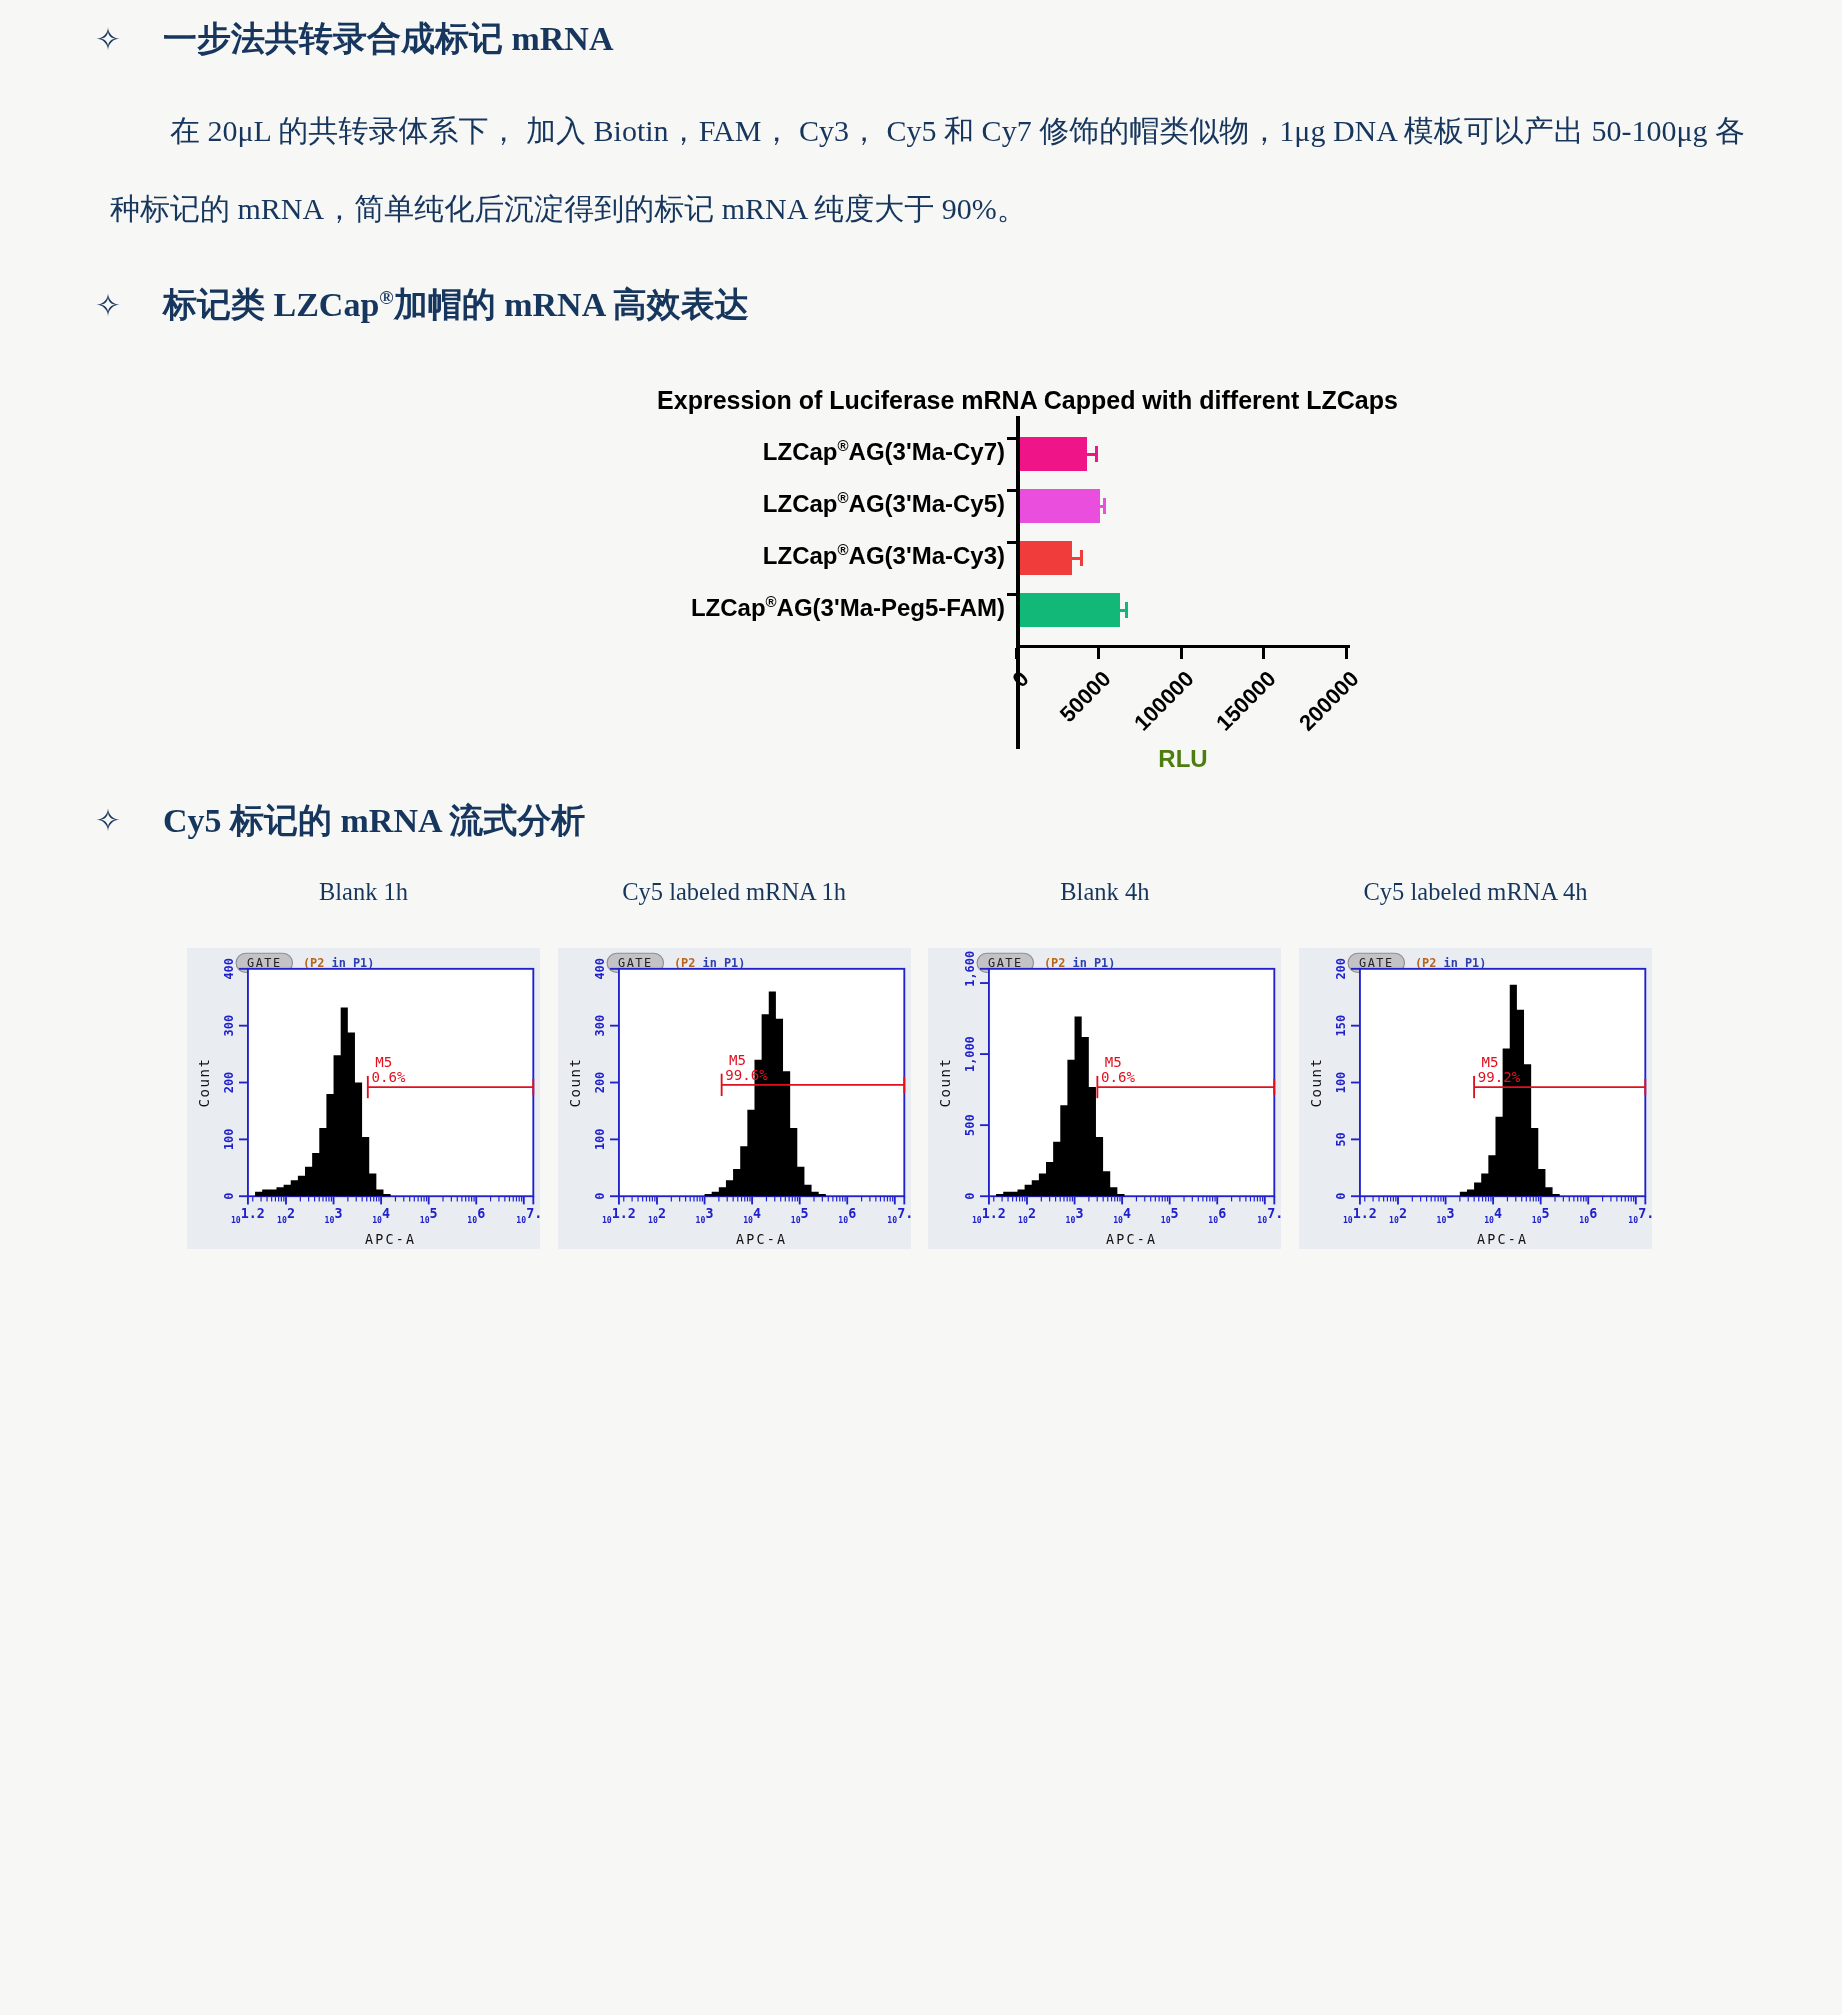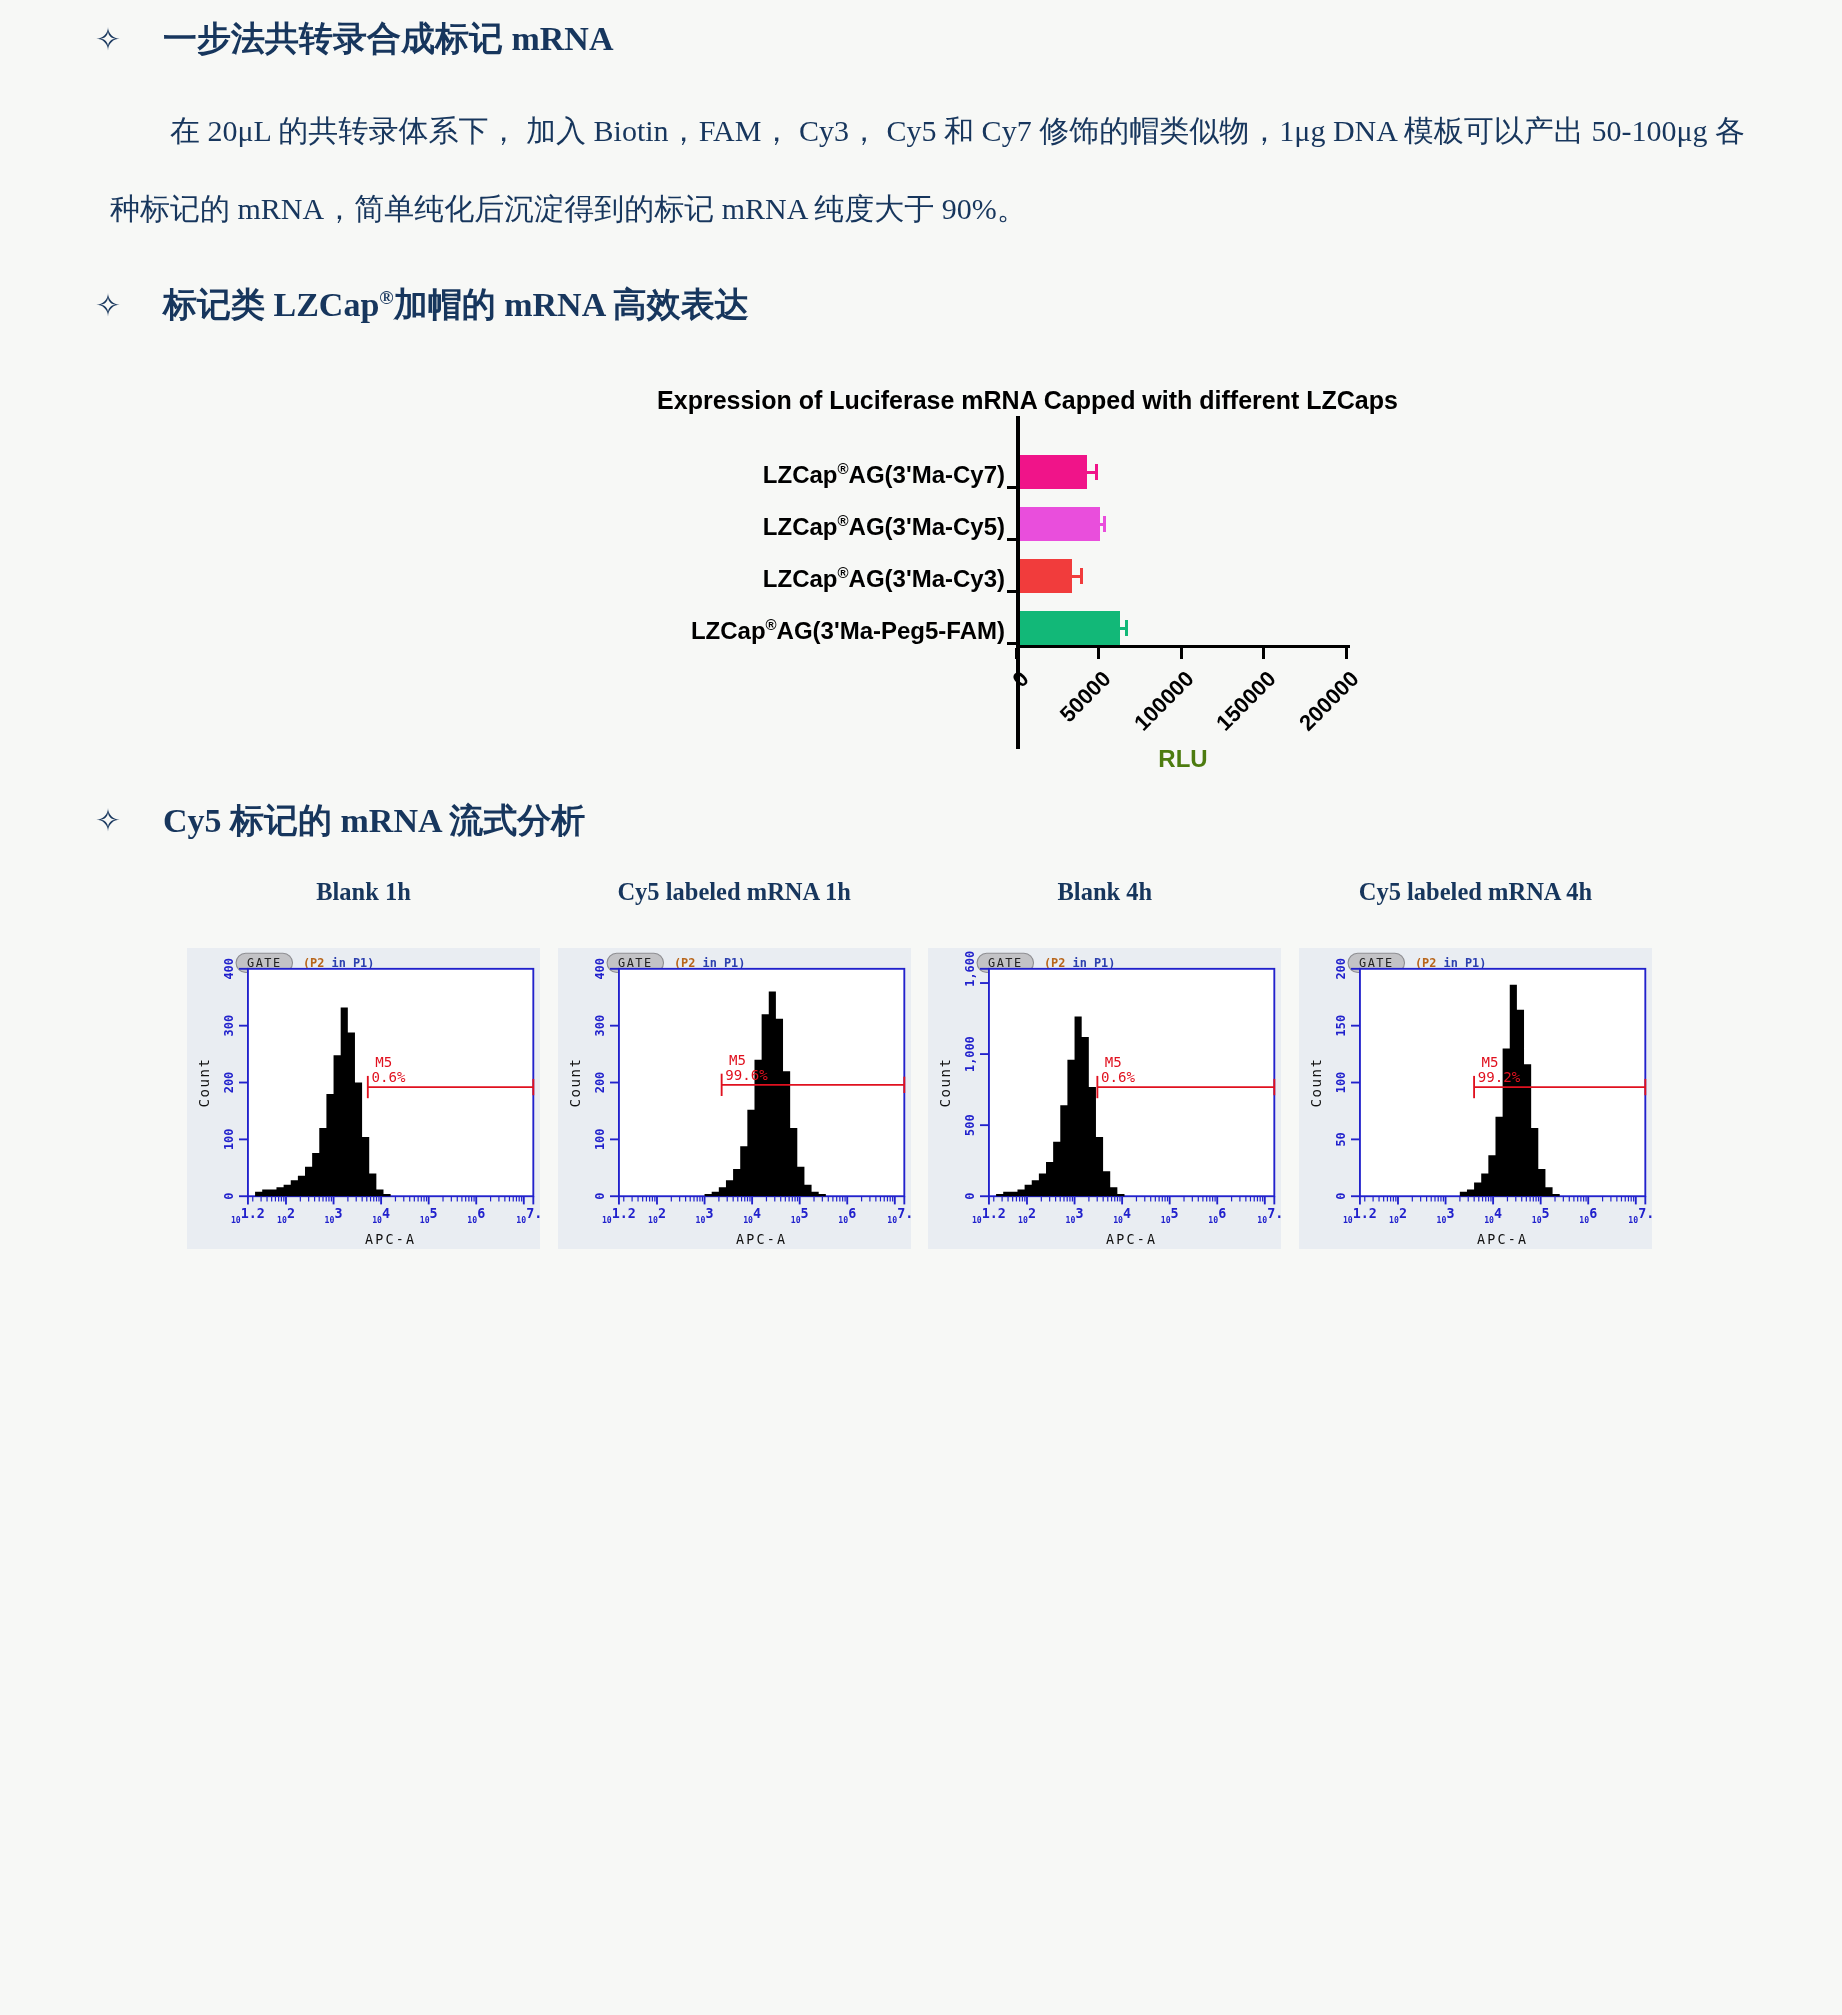--- a/index.html
+++ b/index.html
@@ -21,21 +21,21 @@
     margin:30px 97px 0 110px;
   }
   
   .chart{margin-top:58px;}
   .chart-title{
     width:817px;margin-left:619px;text-align:center;
     font-family:"Liberation Sans","DejaVu Sans",sans-serif;
     font-size:25px;font-weight:bold;color:#000;
   }
   .chart-body{position:relative;width:861px;margin-left:619px;margin-top:22px;}
-  .bar-row{display:flex;align-items:flex-end;height:52px;}
+  .bar-row{display:flex;align-items:flex-start;height:52px;}
   .bar-label{
     width:386px;text-align:right;color:#000;
     font-family:"Liberation Sans","DejaVu Sans",sans-serif;
     font-size:24px;font-weight:bold;white-space:nowrap;
   }
   .bar-label sup{font-size:15px;}
   .label-tick{width:9.7px;height:3px;background:#000;margin-left:1.5px;}
   .bar-track{position:relative;height:34px;flex:1;}
   .bar{position:absolute;left:0;top:0;height:100%;}
   .err-h{position:absolute;top:50%;margin-top:-1.5px;height:3px;}
@@ -51,21 +51,21 @@
   }
   .x-axis-title{
     width:334px;margin-left:397px;text-align:center;
     font-family:"Liberation Sans","DejaVu Sans",sans-serif;
     font-size:24px;font-weight:bold;color:#4d7c0f;margin-top:1.5px;
   }
   
   .flow{display:flex;justify-content:space-between;padding:34px 190px 0 187px;}
   .flow-col{width:353px;flex:0 0 auto;}
   .flow-title{
-    text-align:center;font-size:24.5px;font-weight:bold;color:#17365D;
+    text-align:center;font-size:24.5px;font-weight:normal;color:#17365D;
     font-family:"Liberation Serif","DejaVu Serif",serif;margin-bottom:42px;white-space:nowrap;
   }
 </style>
 </head>
 <body>
 
 <main class="page">
 
   <h2 class="hd" id="heading1">
     <span class="bullet">✧</span>

